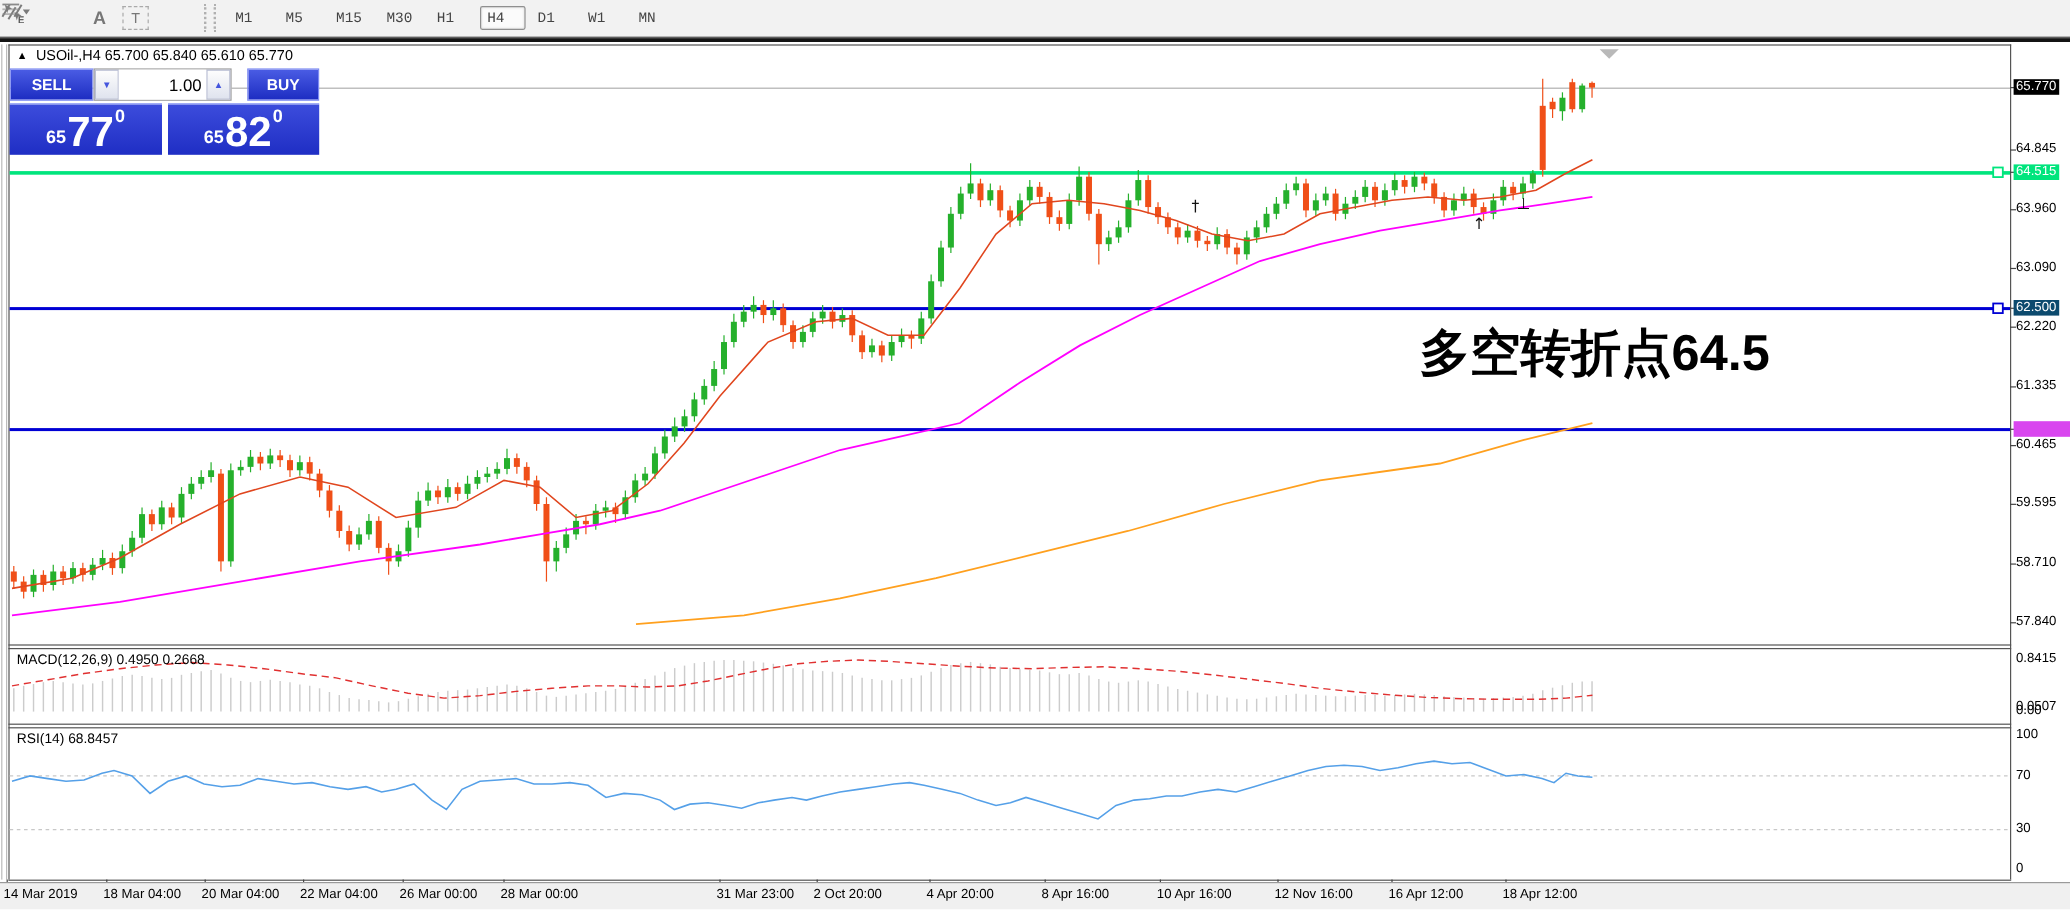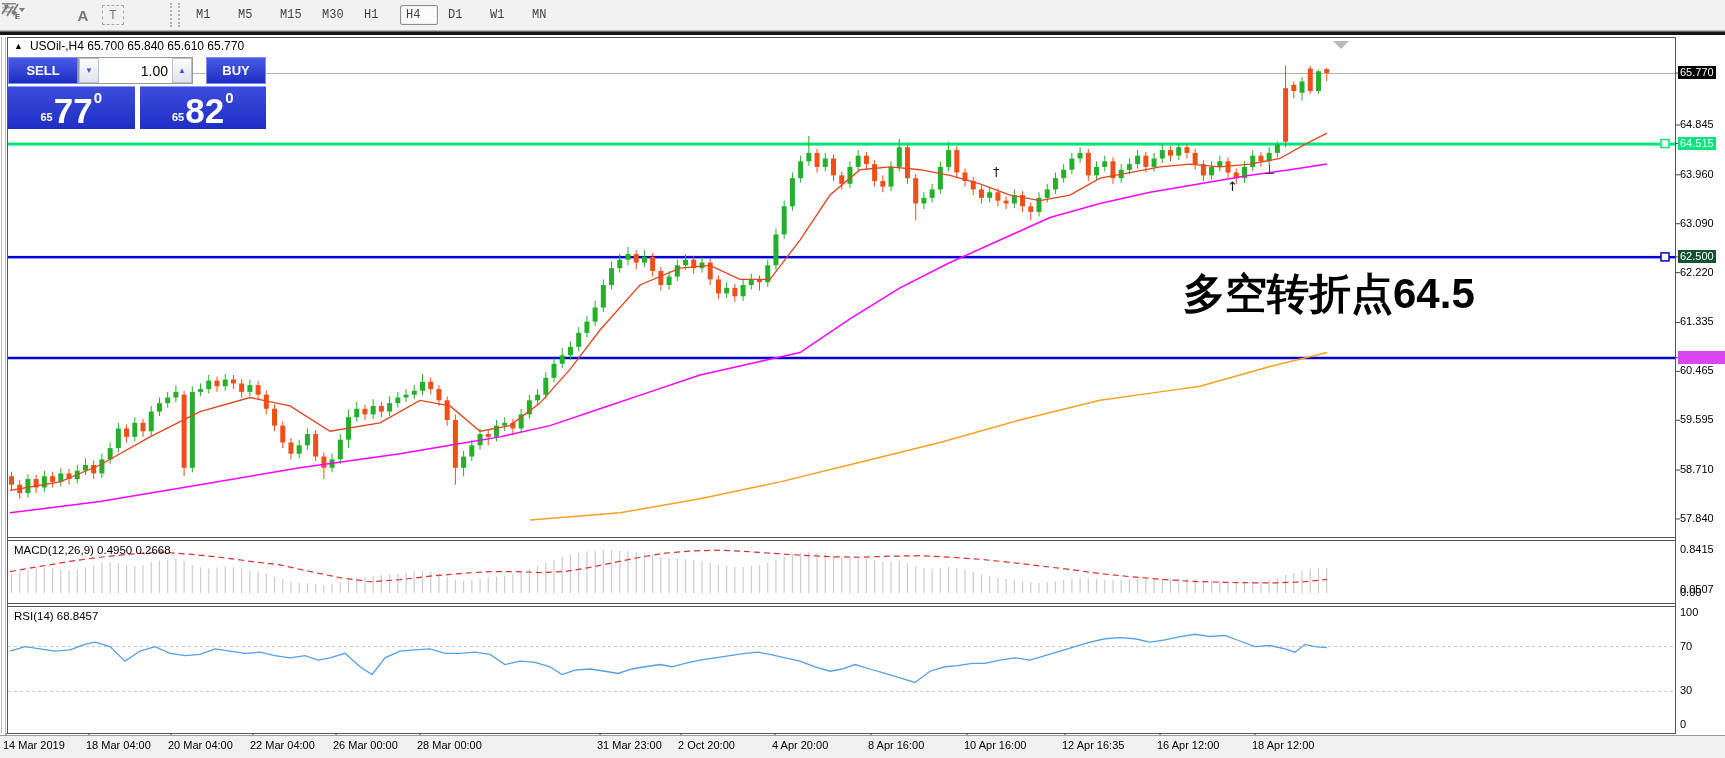--- a/index.html
+++ b/index.html
@@ -18,21 +18,21 @@
   #trade{position:absolute;left:8px;top:57px;width:258px;}
   #trade .row1{display:flex;height:27px;}
   .tbtn{color:#fff;font-weight:bold;font-size:13px;display:flex;align-items:center;justify-content:center;background:linear-gradient(#4a5ce4,#1d2dc2);border:1px solid #7d8bf2;box-sizing:border-box;}
   #sell-btn{width:70px;}
   #buy-btn{width:60px;margin-left:13px;}
   #vol-box{width:115px;height:27px;display:flex;border:1px solid #9a9a9a;background:#fff;box-sizing:border-box;}
   .spin{width:20px;display:flex;align-items:center;justify-content:center;background:linear-gradient(#fdfdfd,#dfe3ee);border:1px solid #b9bfd4;color:#4455dd;font-size:8px;box-sizing:border-box;}
   #vol-input{flex:1;border:none;outline:none;text-align:right;font-size:14px;padding-right:4px;color:#000;width:60px;font-family:"Liberation Sans",sans-serif;}
   #trade .row2{display:flex;margin-top:2px;gap:5px;}
   .px-box{width:127px;height:43px;background:linear-gradient(#3c4cdc,#1f2ec4);border-top:1px solid #8b98f5;color:#fff;display:flex;align-items:flex-end;justify-content:center;padding-bottom:3px;box-sizing:border-box;}
-  .px-small{font-size:11px;font-weight:bold;margin-bottom:3px;}
+  .px-small{font-size:15px;font-weight:bold;margin-bottom:3px;}
   .px-big{font-size:35px;font-weight:bold;line-height:30px;margin:0 1px;}
   .px-sup{font-size:15px;font-weight:bold;align-self:flex-start;margin-top:2px;}
   
   .ind-label{position:absolute;font-size:11.5px;color:#000;}
   .axis-label{position:absolute;left:1680px;width:45px;font-size:11px;color:#000;line-height:13px;}
   .axis-label.tag{color:#fff;padding:0 2px;width:auto;left:1678px;}
   .time-label{position:absolute;top:739px;font-size:11px;color:#000;white-space:nowrap;}
   #annotation{position:absolute;font-weight:bold;font-size:42px;line-height:44px;white-space:nowrap;}
   svg{position:absolute;left:0;top:0;}
   #time-strip{position:absolute;left:0;top:735px;width:1725px;height:23px;background:#f0f0f0;border-top:1px solid #9a9a9a;}
@@ -662,21 +662,21 @@
 
 <div id="annotation" style="left: 1183px; top: 272px; color: #000000;">多空转折点64.5</div>
 
 <div id="time-strip"></div>
 
 <div class="axis-label tag" style="top: 66px; background: rgb(0, 0, 0);">65.770</div>
     <div class="axis-label" style="top: 118.022px;">64.845</div>
     <div class="axis-label tag" style="top: 136.581px; background: rgb(0, 229, 125);">64.515</div>
     <div class="axis-label" style="top: 167.794px;">63.960</div>
     <div class="axis-label" style="top: 216.723px;">63.090</div>
-    <div class="axis-label tag" style="top: 249.905px; background: #14532d;">62.500</div>
+    <div class="axis-label tag" style="top: 249.905px; background: #0c4a6e;">62.500</div>
     <div class="axis-label" style="top: 265.652px;">62.220</div>
     <div class="axis-label" style="top: 315.424px;">61.335</div>
     <div class="axis-label tag" style="top: 350.743px; background: #d946ef; padding-left: 48px;">60.707</div>
     <div class="axis-label" style="top: 364.353px;">60.465</div>
     <div class="axis-label" style="top: 413.282px;">59.595</div>
     <div class="axis-label" style="top: 463.054px;">58.710</div>
     <div class="axis-label" style="top: 511.983px;">57.840</div>
     <div class="axis-label" style="top: 542.999px;">0.8415</div>
     <div class="axis-label" style="top: 583.409px;">0.0507</div>
     <div class="axis-label" style="top: 586px;">0.00</div>
@@ -688,16 +688,16 @@
     <div class="time-label" style="left: 86px;">18 Mar 04:00</div>
     <div class="time-label" style="left: 168px;">20 Mar 04:00</div>
     <div class="time-label" style="left: 250px;">22 Mar 04:00</div>
     <div class="time-label" style="left: 333px;">26 Mar 00:00</div>
     <div class="time-label" style="left: 417px;">28 Mar 00:00</div>
     <div class="time-label" style="left: 597px;">31 Mar 23:00</div>
     <div class="time-label" style="left: 678px;">2 Oct 20:00</div>
     <div class="time-label" style="left: 772px;">4 Apr 20:00</div>
     <div class="time-label" style="left: 868px;">8 Apr 16:00</div>
     <div class="time-label" style="left: 964px;">10 Apr 16:00</div>
-    <div class="time-label" style="left: 1062px;">12 Apr 16:35</div>
+    <div class="time-label" style="left: 1062px;">12 Nov 16:00</div>
     <div class="time-label" style="left: 1157px;">16 Apr 12:00</div>
     <div class="time-label" style="left: 1252px;">18 Apr 12:00</div>
 </div>
 
 </body></html>

